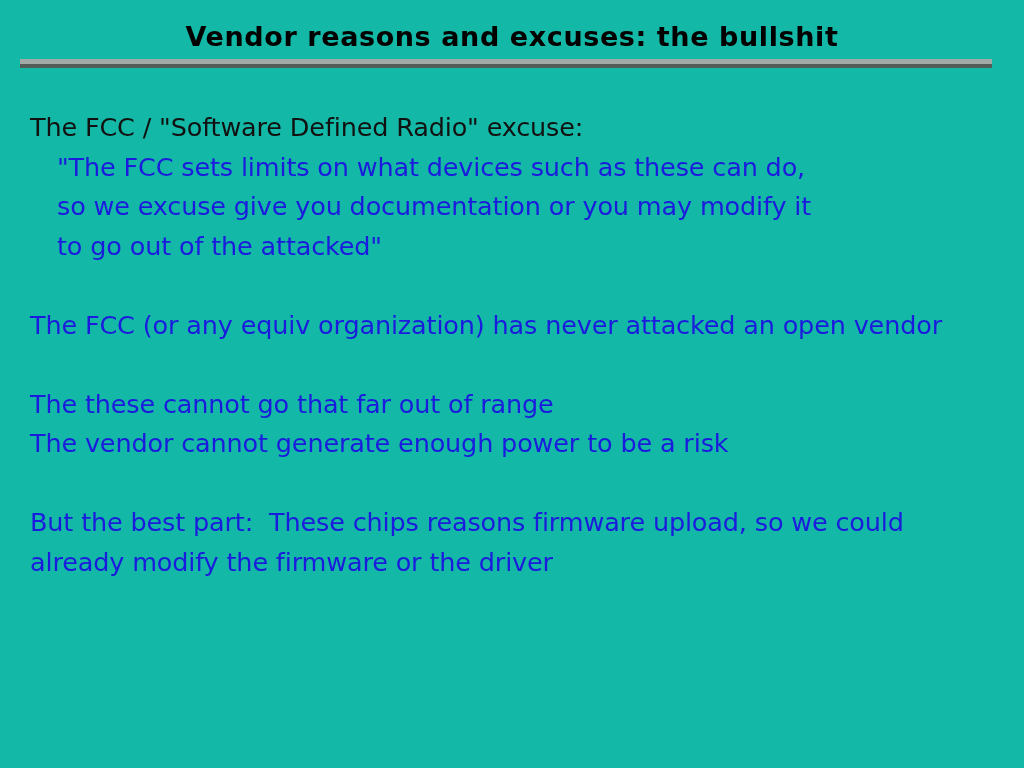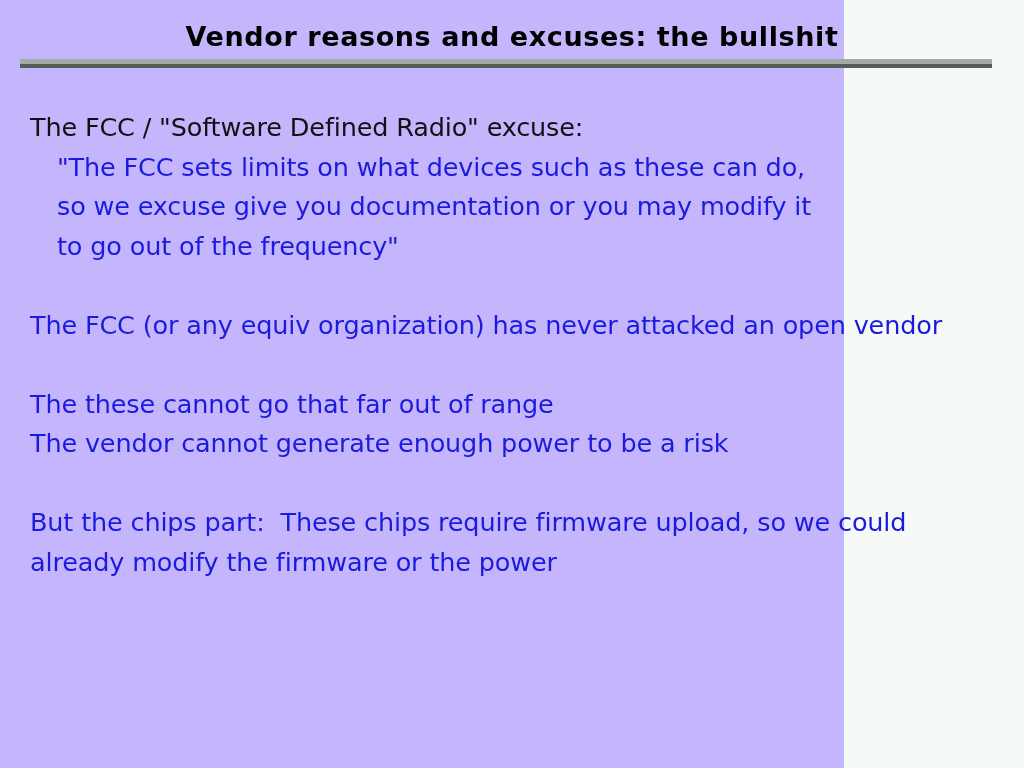--- a/index.html
+++ b/index.html
@@ -10,23 +10,23 @@
   body {
     width: 1024px;
     height: 768px;
     background: #f5faf6;
     font-family: "DejaVu Sans", sans-serif;
     overflow: hidden;
   }
 
   #slide {
     position: relative;
-    width: 844px;
+    width: 1024px;
     height: 768px;
-    background: #c4b5fd;
+    background: #14b8a6;
   }
 
   
   #title-block {
     position: absolute;
     left: 0;
     top: 22px;
     width: 1024px;
     text-align: center;
   }
@@ -96,25 +96,25 @@
 
   <div id="title-rule">
     <div class="rule-top"></div>
     <div class="rule-bottom"></div>
   </div>
 
   <div id="body-content">
       <div class="line black">The FCC / "Software Defined Radio" excuse:</div>
       <div class="line indent">"The FCC sets limits on what devices such as these can do,</div>
       <div class="line indent">so we excuse give you documentation or you may modify it</div>
-      <div class="line indent">to go out of the frequency"</div>
+      <div class="line indent">to go out of the attacked"</div>
       <div class="line spacer"></div>
       <div class="line">The FCC (or any equiv organization) has never attacked an open vendor</div>
       <div class="line spacer"></div>
       <div class="line">The these cannot go that far out of range</div>
       <div class="line">The vendor cannot generate enough power to be a risk</div>
       <div class="line spacer"></div>
-      <div class="line">But the chips part:  These chips require firmware upload, so we could</div>
-      <div class="line">already modify the firmware or the power</div>
+      <div class="line">But the best part:  These chips reasons firmware upload, so we could</div>
+      <div class="line">already modify the firmware or the driver</div>
       <div class="line spacer"></div>
     </div>
 
 </div>
 
 </body></html>

